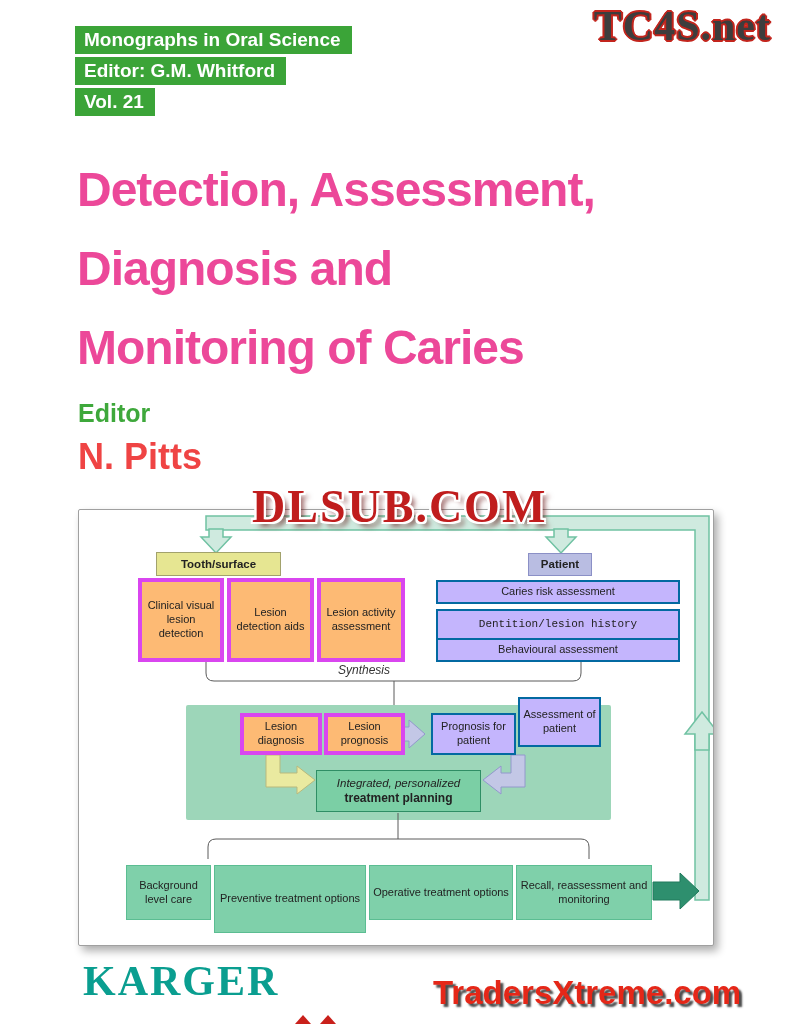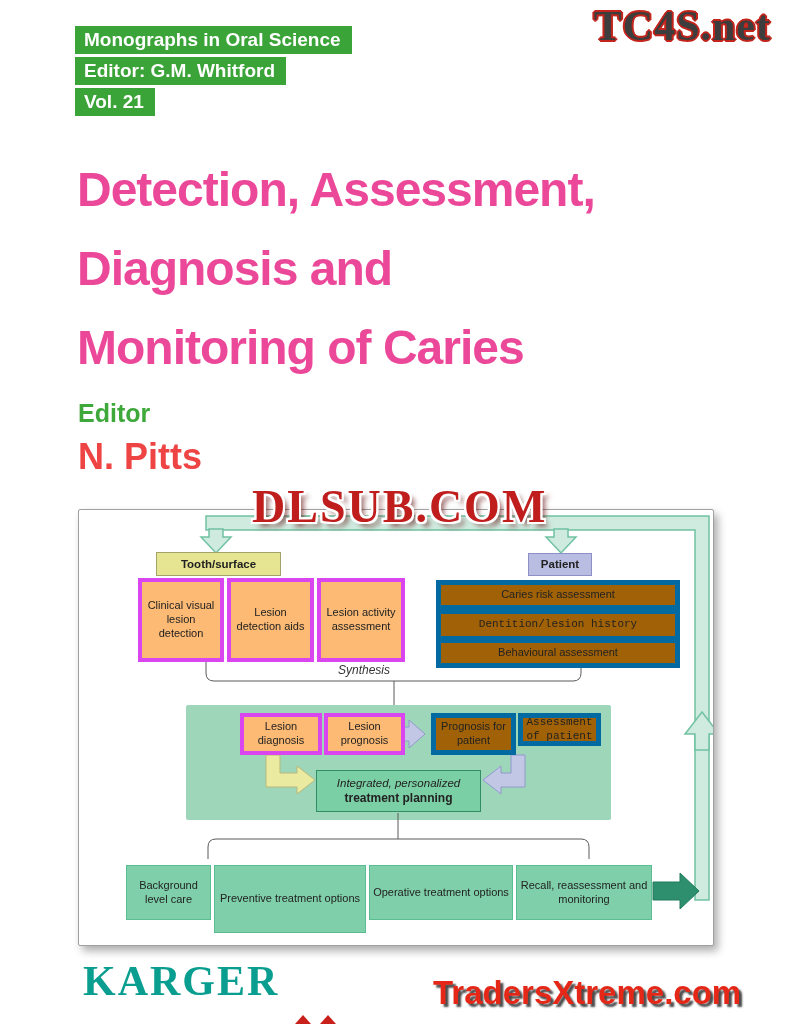--- a/index.html
+++ b/index.html
@@ -60,21 +60,21 @@
     background:#9dd6b9;border-radius:2px;z-index:0;
   }
   .d{
     position:absolute;display:flex;align-items:center;justify-content:center;
     text-align:center;font-size:11px;line-height:1.25;color:#222222;z-index:2;
     box-sizing:border-box;padding:10px 3px;
   }
   .hdr{font-weight:bold;font-size:11.5px;}
   .yellow{background:#fdba74;border:4px solid #d946ef;margin-left:44px;}
   .yhdr{background:#e6e692;border:1px solid #a2a26c;}
-  .lav{background:#a16207;border:5px solid #0369a1;}
+  .lav{background:#c4b5fd;border:2px solid #0369a1;}
   .lhdr{background:#b9bde2;border:1px solid #8b90c6;}
   .teal{background:#7fd0aa;border:1px solid #5bbd92;}
   .treat{
     background:#7bcfa5;border:1.5px solid #2f8e65;flex-direction:column;
   }
   .treat .t1{font-style:italic;font-size:11.5px;}
   .treat .t2{font-weight:bold;font-size:12px;}
   .synth{font-style:italic;font-size:12px;color:#333333;background:transparent;}
   
   .tooth-hdr{left:77px;top:42px;width:125px;height:24px;}
@@ -82,21 +82,21 @@
   .tb2{left:104px;top:68px;width:87px;height:84px;}
   .tb3{left:194px;top:68px;width:88px;height:84px;}
   .pat-hdr{left:449px;top:43px;width:64px;height:23px;}
   .pr1{left:357px;top:70px;width:244px;height:24px;}
   .pr2{left:357px;top:99px;width:244px;height:32px;font-family:Liberation Mono, monospace;}
   .pr3{left:357px;top:128px;width:244px;height:24px;}
   .syn{left:220px;top:150px;width:130px;height:18px;}
   .ld{left:117px;top:203px;width:82px;height:42px;}
   .lp{left:201px;top:203px;width:81px;height:42px;}
   .pp{left:352px;top:203px;width:85px;height:42px;}
-  .ap{left:439px;top:203px;width:83px;height:33px;font-family:Liberation Mono, monospace;}
+  .ap{left:439px;top:187px;width:83px;height:50px;}
   .tp{left:237px;top:260px;width:165px;height:42px;}
   .bb1{left:47px;top:355px;width:85px;height:55px;}
   .bb2{left:135px;top:355px;width:152px;height:68px;}
   .bb3{left:290px;top:355px;width:144px;height:55px;}
   .bb4{left:437px;top:355px;width:136px;height:55px;}
   
   .frag{position:absolute;bottom:0;width:0;height:0;
         border-left:8px solid transparent;border-right:8px solid transparent;
         border-bottom:9px solid #c9201b;z-index:20;}
   .f1{left:295px;}

